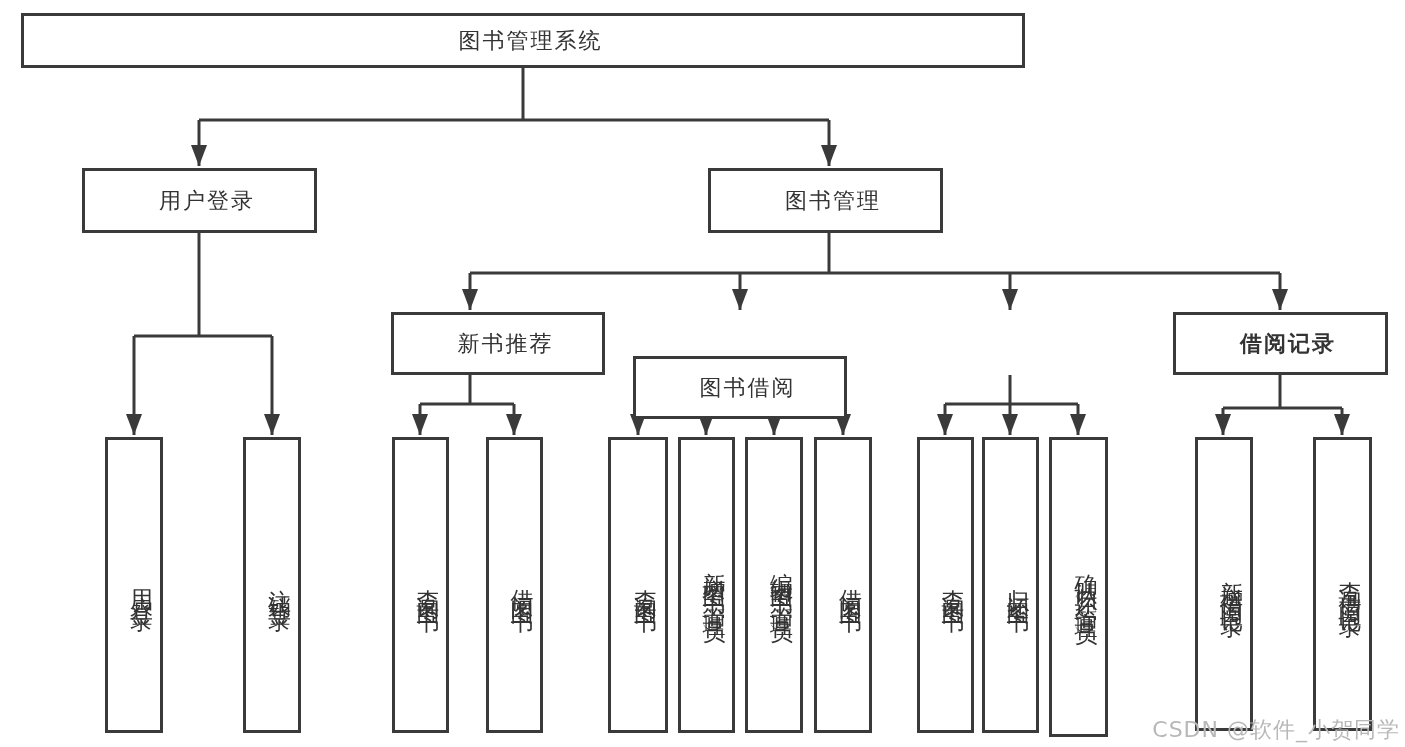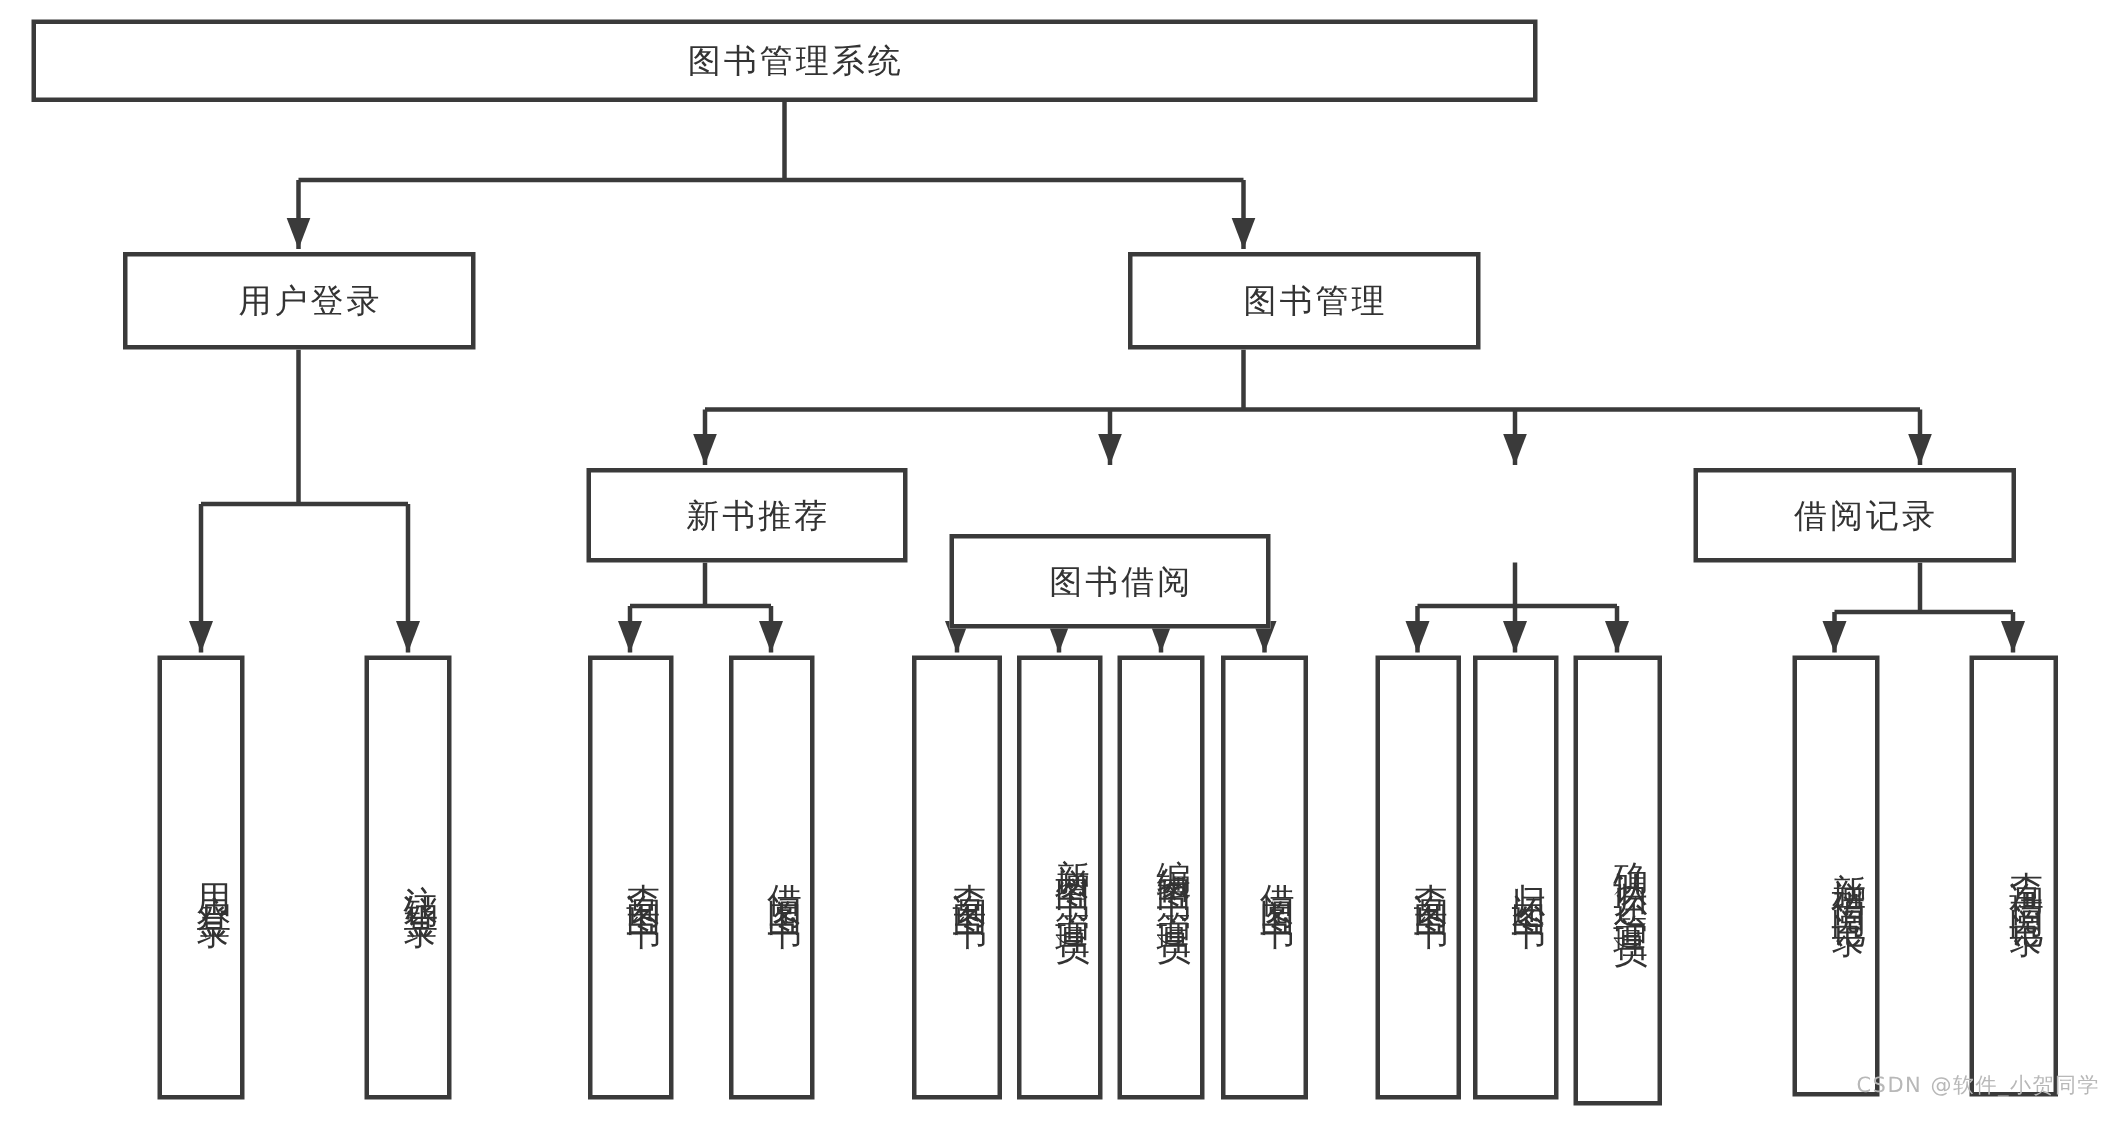--- a/index.html
+++ b/index.html
@@ -52,21 +52,21 @@
     text-orientation:mixed;
     font-size:23px;
     letter-spacing:7px;
     line-height:1;
     color:var(--text-color);
   }
   .watermark{
     position:absolute;
     right:5px;
     top:715px;
-    font-size:14px;
+    font-size:22px;
     letter-spacing:1px;
     color:var(--watermark-color);
     white-space:nowrap;
   }
 </style>
 </head>
 <body>
 
 <div class="canvas">
 
@@ -118,31 +118,31 @@
     <path class="wire" d="M1342 408 V435" marker-end="url(#arrowhead)"></path>
   </svg>
 
   <div class="node" style="left:21px;top:13px;width:1004px;height:55px;">
     <span class="hlabel">图书管理系统</span>
   </div>
 
   <div class="node" style="left:82px;top:168px;width:235px;height:65px;">
     <span class="hlabel">用户登录</span>
   </div>
-  <div class="node" style="left:752px;top:168px;width:235px;height:65px;">
+  <div class="node" style="left:708px;top:168px;width:235px;height:65px;">
     <span class="hlabel">图书管理</span>
   </div>
 
   <div class="node" style="left:363px;top:312px;width:214px;height:63px;margin-left:28px;">
     <span class="hlabel">新书推荐</span>
   </div>
   <div class="node" style="left:633px;top:312px;width:214px;height:63px;margin-top:44px;">
     <span class="hlabel">图书借阅</span>
   </div>
-  <div class="node" style="left:1129px;top:312px;width:215px;height:63px;">
+  <div class="node" style="left:1173px;top:312px;width:215px;height:63px;font-weight:bold;">
     <span class="hlabel">借阅记录</span>
   </div>
 
   <div class="node leaf" style="left:105px;top:437px;width:58px;height:296px;">
     <span class="vlabel">用户登录</span>
   </div>
   <div class="node leaf" style="left:243px;top:437px;width:58px;height:296px;">
     <span class="vlabel">注销登录</span>
   </div>
 

